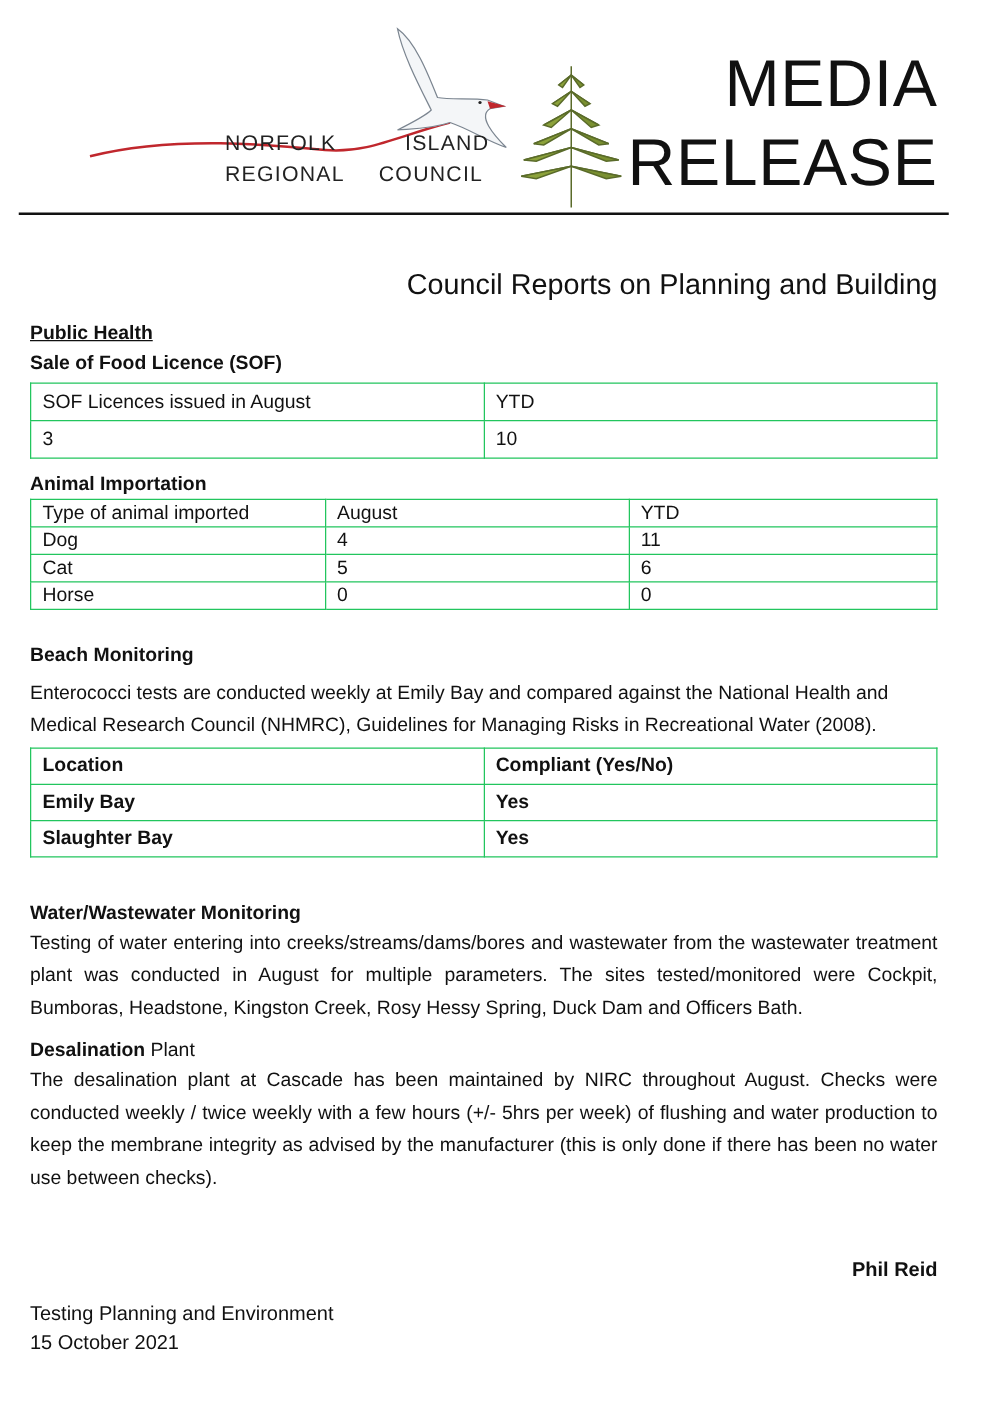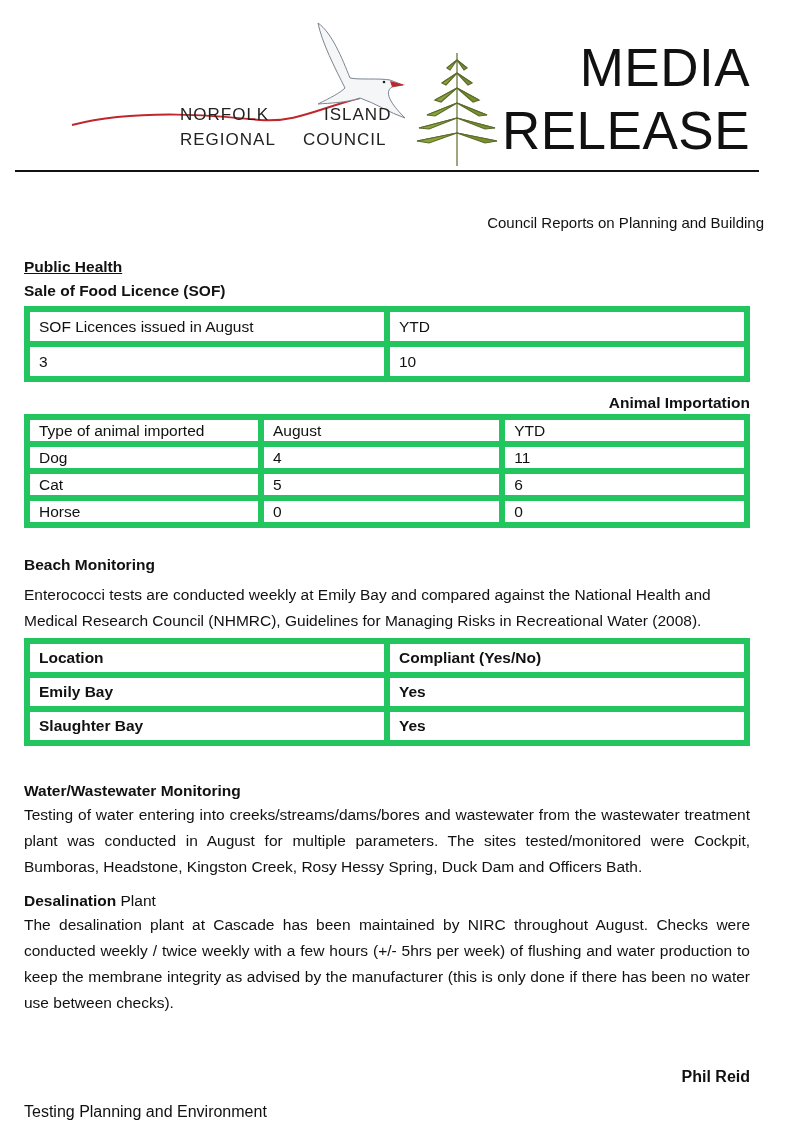--- a/index.html
+++ b/index.html
@@ -10,27 +10,27 @@
     }
     .header { position: absolute; left: 0; top: 0; width: 800px; height: 175px; }
     .logo { position: absolute; left: 60px; top: 8px; width: 480px; height: 160px; }
     .logo svg { width: 100%; height: 100%; }
     .media-title {
       position: absolute; right: 50px; top: 36px; text-align: right;
       font-size: 53px; line-height: 63px; color: #111; letter-spacing: 0.5px;
     }
     .rule { position: absolute; left: 15px; top: 170px; width: 744px; height: 2px; background: #111; }
     .subtitle {
-      position: absolute; right: 36px; top: 214px; font-size: 15px; color: #111;
+      position: absolute; right: 50px; top: 214px; font-size: 23px; color: #111;
     }
     .content { position: absolute; left: 24px; top: 256px; width: 726px; font-size: 15.5px; }
     .h-underline { font-weight: bold; text-decoration: underline; margin: 0; height: 22px; line-height: 22px; }
     .h { font-weight: bold; margin: 0; line-height: 22px; }
     table { border-collapse: collapse; width: 100%; }
-    td { border: 6px solid #22c55e; padding: 0 9px; text-align: left; vertical-align: middle; }
+    td { border: 1px solid #22c55e; padding: 0 9px; text-align: left; vertical-align: middle; }
     .t1 td { height: 29px; }
     .t2 td { height: 21px; }
     .t3 td { height: 28px; font-weight: bold; }
     p.body { margin: 0; line-height: 26px; text-align: justify; }
   </style>
 </head>
 <body>
 
 <div class="header">
   <div class="logo">
@@ -74,21 +74,21 @@
       <td style="width:50%">SOF Licences issued in August</td>
       <td>YTD</td>
     </tr>
     <tr>
       <td>3</td>
       <td>10</td>
     </tr>
   </tbody>
     </table>
 
-  <div class="h" style="margin-top:10px;text-align:right;">Animal Importation</div>
+  <div class="h" style="margin-top:10px;">Animal Importation</div>
   <table class="t2">
     <tbody>
         <tr>
       <td style="width:32.5%">Type of animal imported</td>
       <td style="width:33.5%">August</td>
       <td>YTD</td>
     </tr>
     <tr>
       <td>Dog</td>
       <td>4</td>

